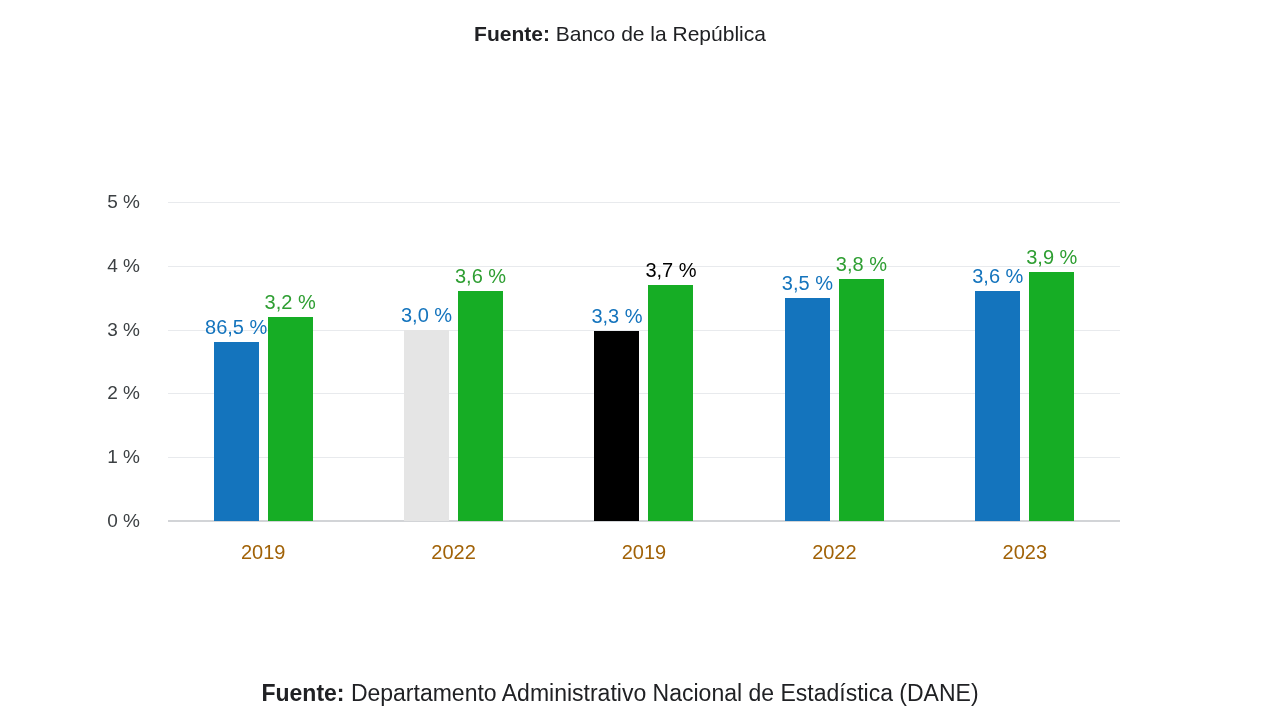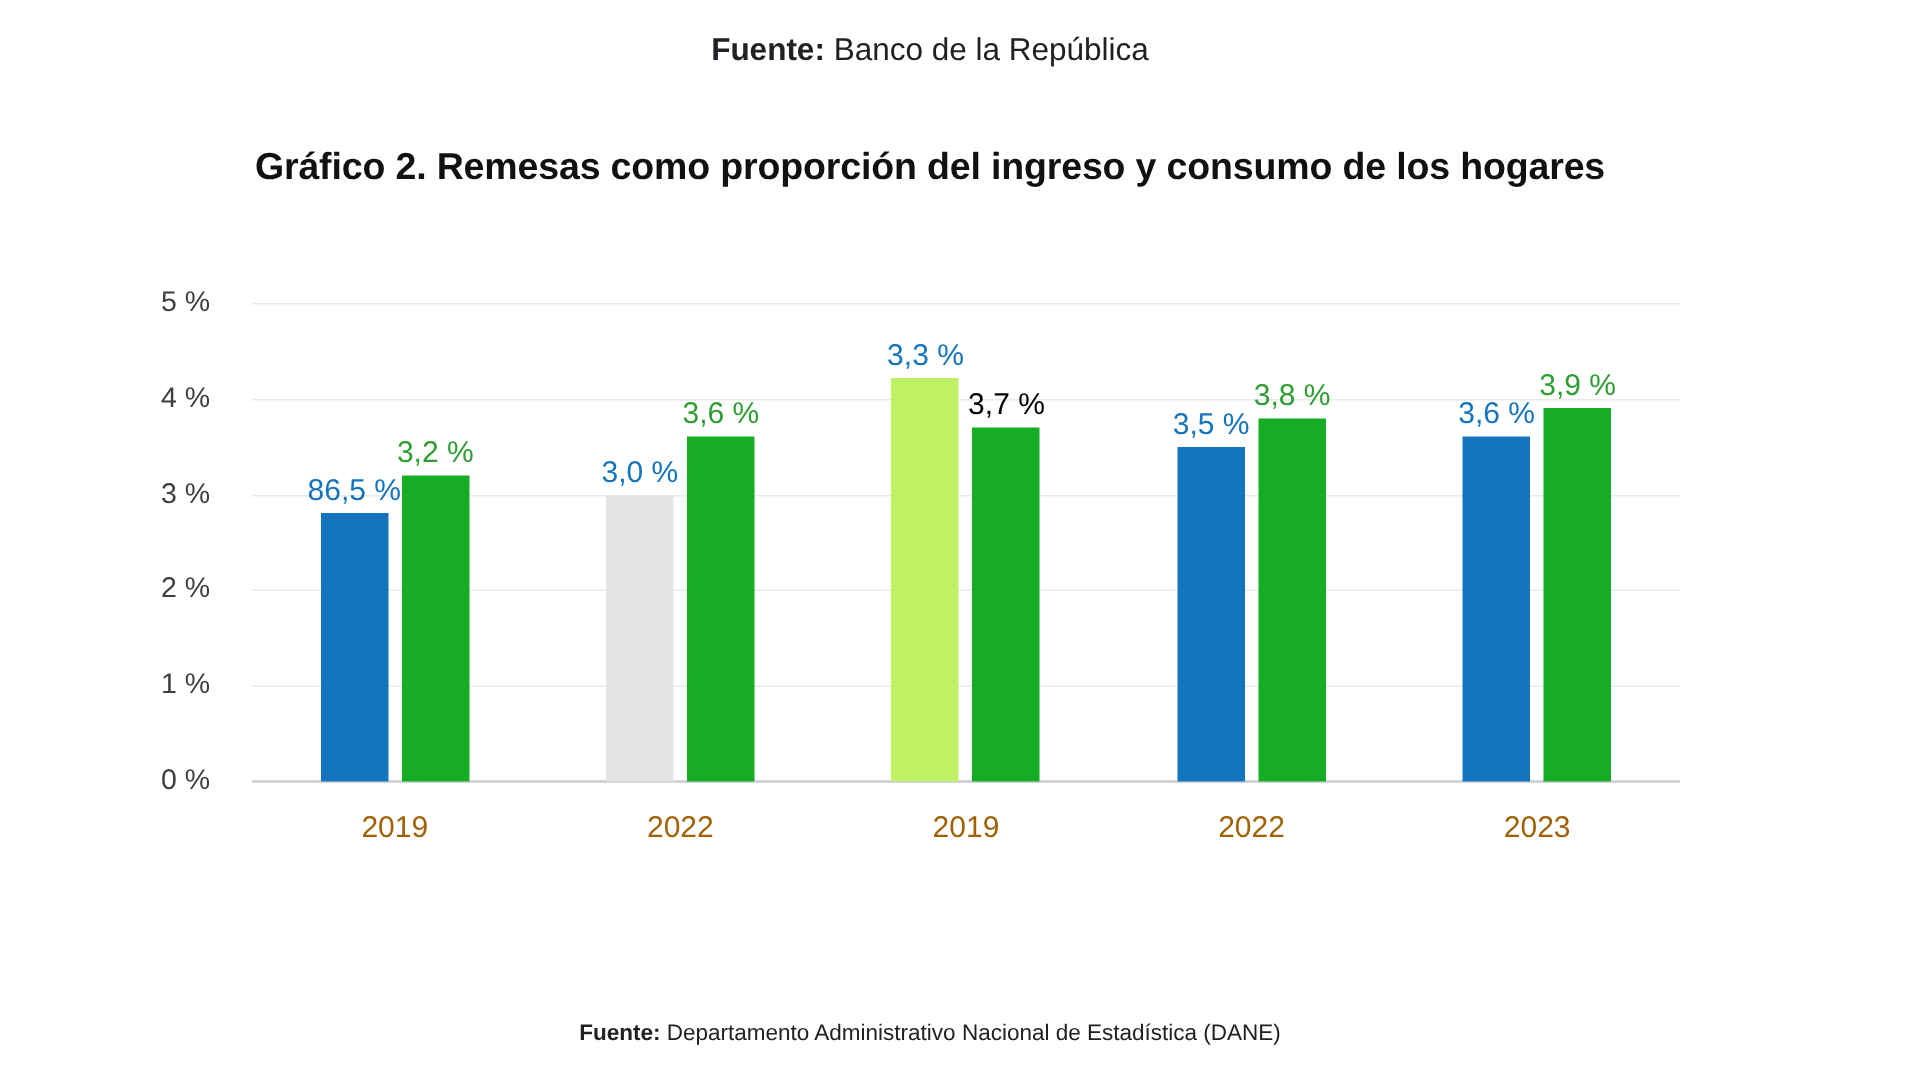--- a/index.html
+++ b/index.html
@@ -197,35 +197,34 @@
     flex: 0 0 auto;
   }
 
   
   .source-bottom {
     position: absolute;
     top: 680px;
     left: 0;
     width: 1240px;
     text-align: center;
-    font-size: 15px;
+    font-size: 23px;
     color: #202124;
     white-space: nowrap;
   }
 </style>
 </head>
 <body>
 
 <div class="page">
 
   <div class="source-top">
     <span class="source-label">Fuente:</span><span class="source-text"> Banco de la República</span>
   </div>
 
-  <div class="chart-title">Gráfico 2. Remesas como proporción del ingreso y consumo de los hogares</div>
 
   <div class="chart-area">
 
     <div class="y-labels" id="yLabels">
         <div class="y-tick" style="top: 0px;">5 %</div>
         <div class="y-tick" style="top: 63.8px;">4 %</div>
         <div class="y-tick" style="top: 127.6px;">3 %</div>
         <div class="y-tick" style="top: 191.4px;">2 %</div>
         <div class="y-tick" style="top: 255.2px;">1 %</div>
         <div class="y-tick" style="top: 319px;">0 %</div>
@@ -260,21 +259,21 @@
             </div>
           </div>
           <div class="bar-wrap">
             <div class="bar green" title="Consumo de los hogares 2020: 3,6 %" style="height: 229.68px; background: rgb(22, 173, 37);">
               <div class="bar-label green" style="color: rgb(46, 158, 50);">3,6 %</div>
             </div>
           </div>
         </div>
         <div class="group" style="left: 380.8px;">
           <div class="bar-wrap">
-            <div class="bar blue" title="Ingreso disponible de los hogares 2021: 3,3 %" style="height: 269px; background: #bef264;">
+            <div class="bar blue" title="Ingreso disponible de los hogares 2021: 3,3 %" style="height: 190px; background: #000000;">
               <div class="bar-label blue" style="color: rgb(20, 116, 189);">3,3 %</div>
             </div>
           </div>
           <div class="bar-wrap">
             <div class="bar green" title="Consumo de los hogares 2021: 3,7 %" style="height: 236.06px; background: rgb(22, 173, 37);">
               <div class="bar-label green" style="color: #000000;">3,7 %</div>
             </div>
           </div>
         </div>
         <div class="group" style="left: 571.2px;">

